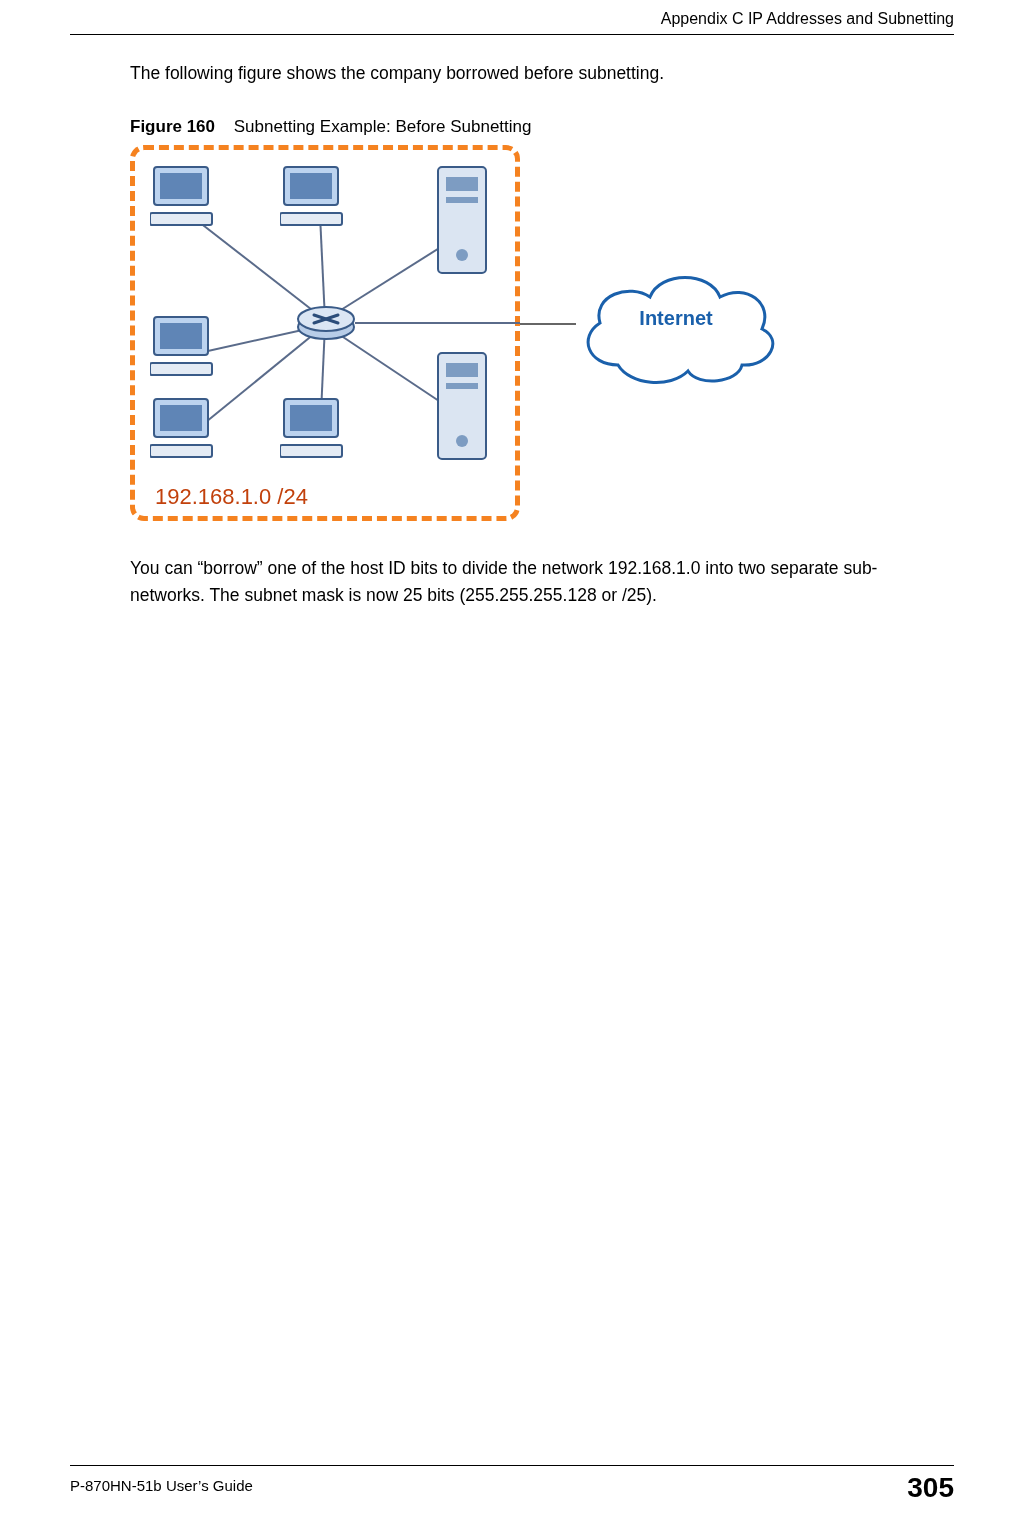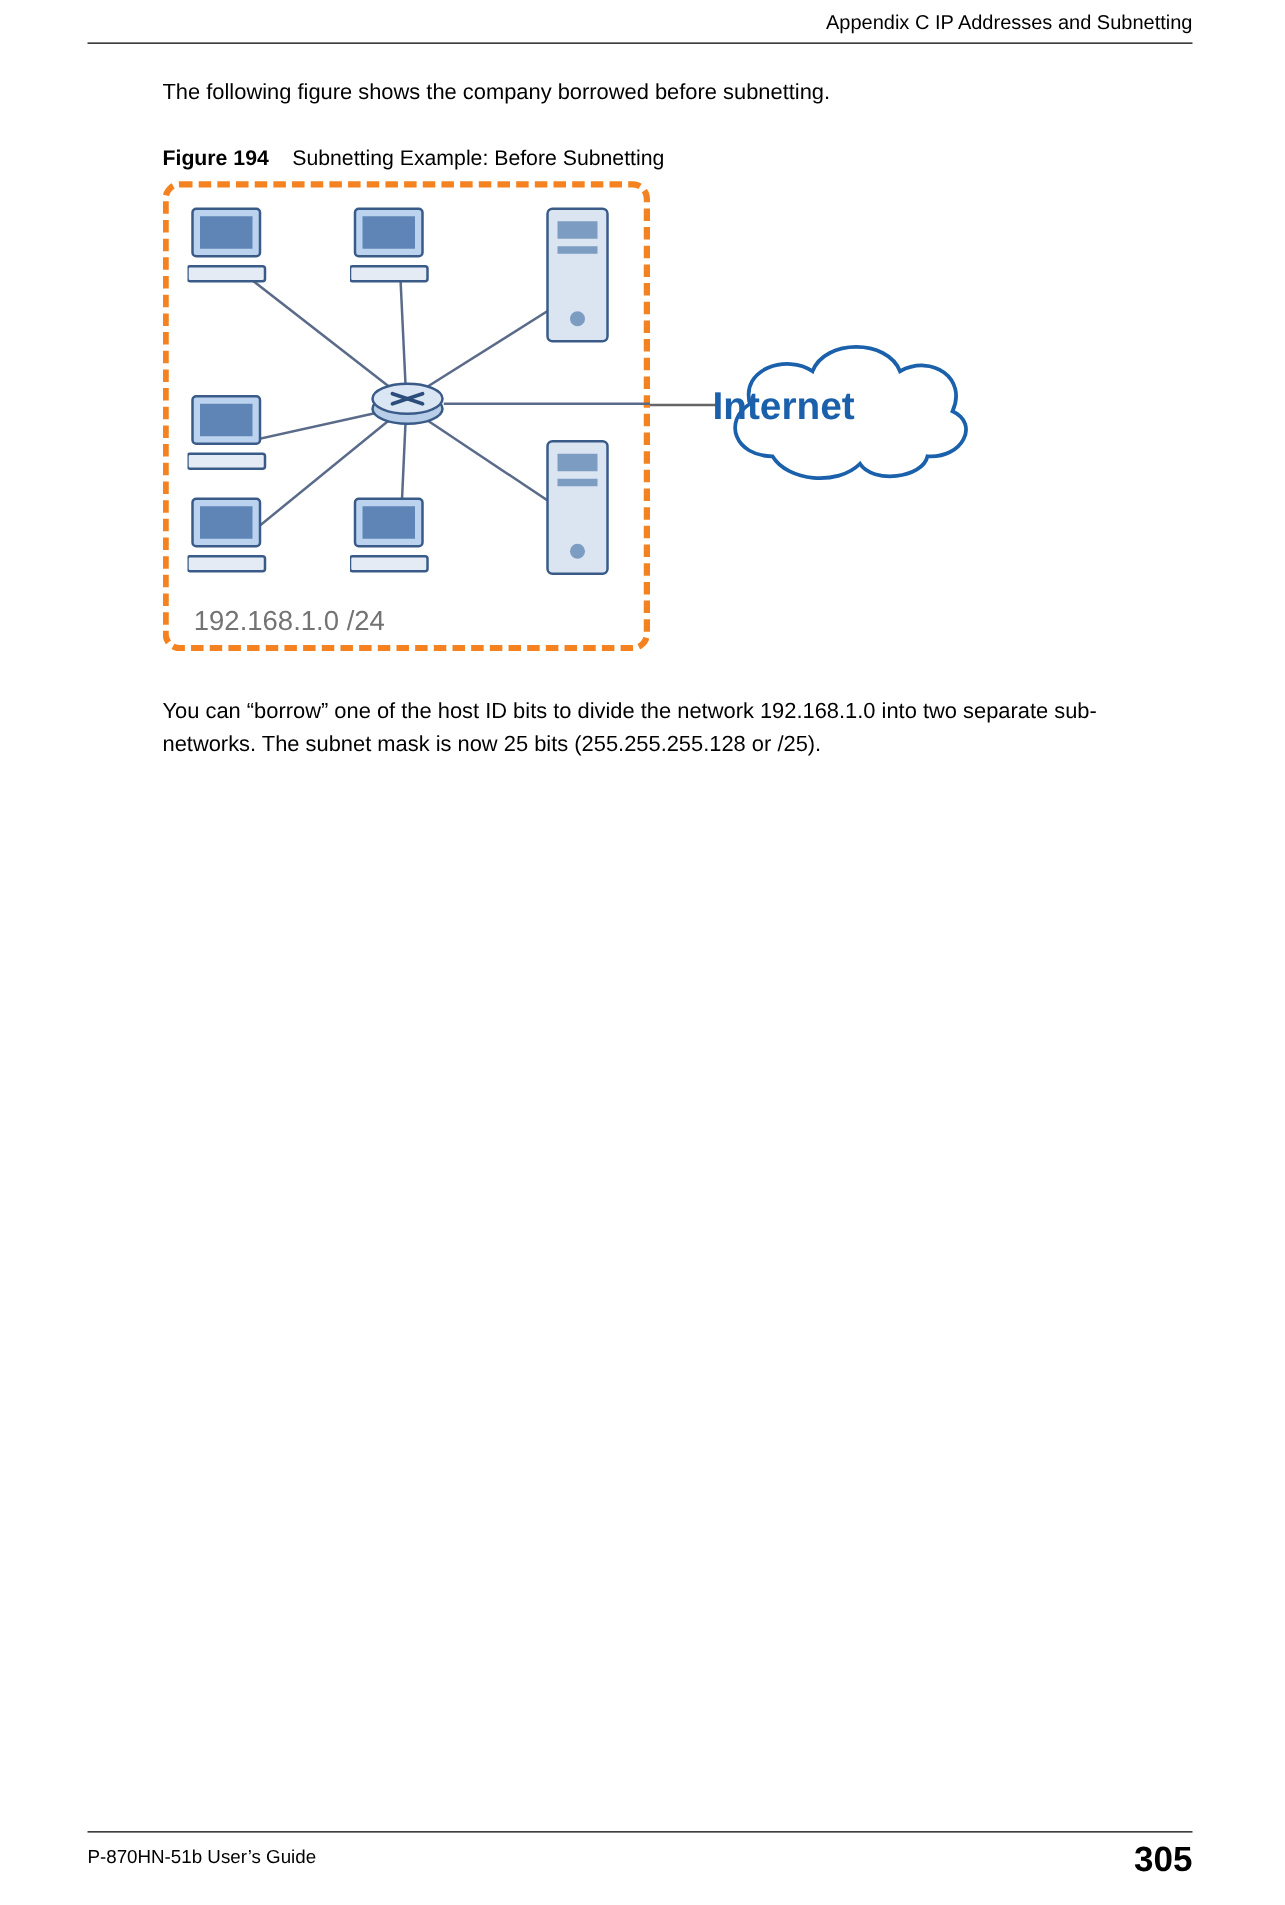--- a/index.html
+++ b/index.html
@@ -66,21 +66,21 @@
     border: 5px dashed #f58220;
     border-radius: 14px;
     box-sizing: border-box;
   }
   .net-label {
     position: absolute;
     left: 20px;
     bottom: 6px;
     font-family: Arial, Helvetica, sans-serif;
     font-size: 22px;
-    color: #737373;
+    color: #c2410c;
   }
   .router {
     position: absolute;
     left: 166px;
     top: 160px;
     width: 60px;
     height: 36px;
   }
   .router svg { width: 100%; height: 100%; }
   .pc {
@@ -100,23 +100,23 @@
     left: 440px;
     top: 110px;
     width: 212px;
     height: 140px;
   }
   .cloud-wrap svg.cloud { width: 100%; height: 100%; }
   .cloud-label {
     position: absolute;
     left: 0; right: 0;
     top: 52px;
-    text-align: left;
-    font-family: Arial, Helvetica, sans-serif;
-    font-size: 31px;
+    text-align: center;
+    font-family: Arial, Helvetica, sans-serif;
+    font-size: 20px;
     font-weight: bold;
     color: #1a60ab;
   }
   .link-line {
     position: absolute;
     left: 390px;
     top: 178px;
     width: 56px;
     height: 2px;
     background: #666;
@@ -151,21 +151,21 @@
 <div class="page">
 
   <div class="header-text">Appendix C IP Addresses and Subnetting</div>
   <div class="header-line"></div>
 
   <div class="content">
 
     <p class="para">The following figure shows the company borrowed before subnetting.</p>
 
     <p class="figure-caption">
-      <b>Figure 194</b>
+      <b>Figure 160</b>
       <span>Subnetting Example: Before Subnetting</span>
     </p>
 
     <div class="diagram-wrap">
       <div class="dashed-box">
         <span class="net-label">192.168.1.0 /24</span>
       </div>
 
       <svg style="position:absolute;left:0;top:0;width:400px;height:380px;">
         <g stroke="#5a6b8a" stroke-width="2" fill="none">

